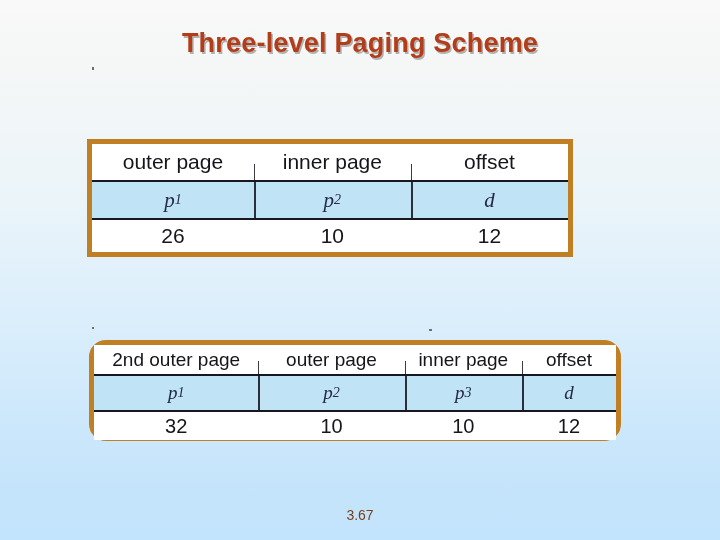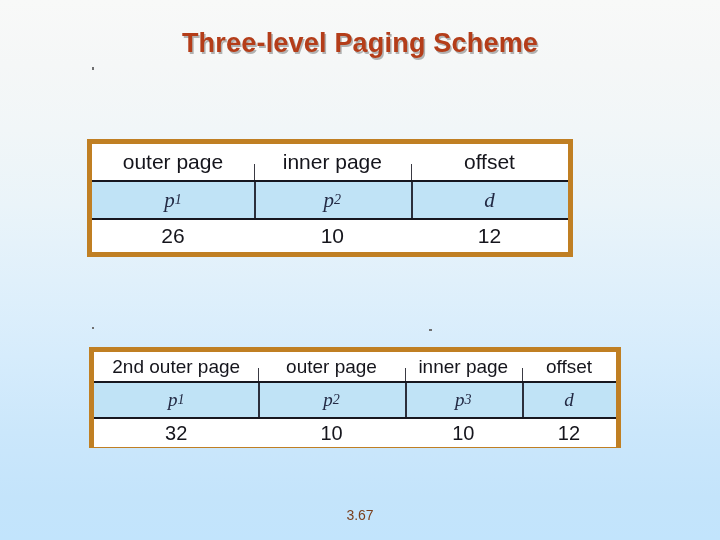--- a/index.html
+++ b/index.html
@@ -123,23 +123,24 @@
     height: 118px;
   }
   #table-one .bf-row.head  { height: 38px; }
   #table-one .bf-row.sym   { height: 38px; }
   #table-one .bf-row.vals  { height: 32px; }
   #table-one .tick         { height: 16px; }
 
   
   #table-two {
     left: 89px;
-    top: 347px;
+    top: 340px;
     width: 532px;
     height: 101px;
+    border-radius: 17px;
   }
   #table-two .bf-row.head  { height: 31px; }
   #table-two .bf-row.sym   { height: 36px; }
   #table-two .bf-row.vals  { height: 28px; }
   #table-two .tick         { height: 13px; }
   #table-two .bf-row.head .bf-cell { font-size: 19px; }
   #table-two .bf-row.sym  .bf-cell { font-size: 19px; }
   #table-two .bf-row.vals .bf-cell { font-size: 20px; }
 
   

